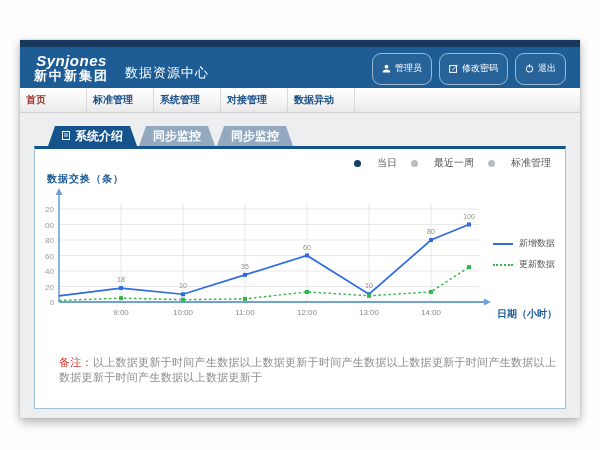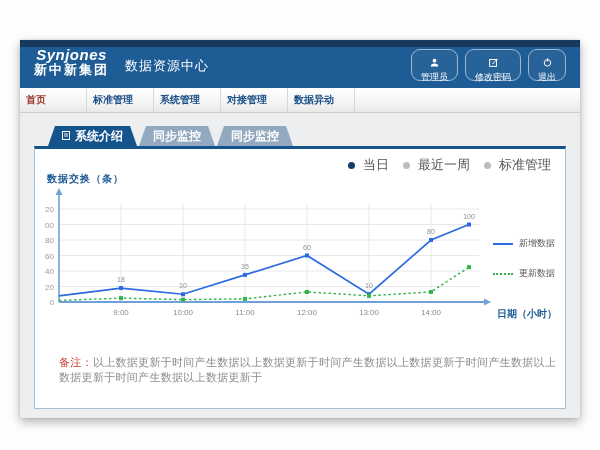--- a/index.html
+++ b/index.html
@@ -4,29 +4,29 @@
 <style>
   * { margin:0; padding:0; box-sizing:border-box; }
   html,body { width:600px; height:450px; overflow:hidden; }
   body { background:#fefefe; font-family:"Liberation Sans","DejaVu Sans",sans-serif; }
 
   .window { position:absolute; left:20px; top:40px; width:560px; height:378px;
             background:#eceef0; box-shadow:0 4px 10px rgba(0,0,0,.30), 0 0 2px rgba(0,0,0,.15); }
 
   
   .topbar { height:48px; background:#1d5c95; border-top:7px solid #17395e;
-            display:flex; padding:0 14px; }
+            display:flex; align-items:center; padding:0 14px; }
   .logo { display:flex; flex-direction:column; align-items:center; line-height:1.05; color:#fff; }
   .logo-en { font-size:15px; font-weight:bold; font-style:italic; letter-spacing:.5px; }
   .logo-cn { font-size:13px; font-weight:bold; letter-spacing:2px; }
   .app-title { color:#fff; font-size:13px; margin-left:16px; margin-top:10px; letter-spacing:1px; }
   .user-actions { margin-left:auto; display:flex; gap:7px; margin-top:2px; }
   .pill-btn { display:flex; align-items:center; gap:4px; height:32px; padding:8px 9px;
               background:#276398; border:1px solid #9db9d2; border-radius:9px;
-              color:#fff; font-size:9px; cursor:pointer; font-family:inherit;flex-direction:column; }
+              color:#fff; font-size:9px; cursor:pointer; font-family:inherit; }
   .pill-btn svg { display:block; }
 
   
   .nav { height:25px; background:linear-gradient(180deg,#ffffff 0%,#f4f4f4 60%,#e9e9e9 100%);
          border-bottom:1px solid #cfcfcf; display:flex; }
   .nav-item { min-width:67px; padding:0 6px; line-height:24px; 
               font-size:10px; font-weight:bold; color:#1a4f88; border-right:1px solid #d8d8d8; cursor:pointer; }
   .nav-item.home { color:#9c3a31; }
 
   
@@ -35,30 +35,30 @@
          font-size:12px; font-weight:bold; background:#92a9bf;
          clip-path:polygon(7px 0, calc(100% - 7px) 0, 100% 100%, 0 100%);
          display:flex; align-items:center; gap:5px; cursor:pointer; }
   .tab.active { background:#15538c; }
 
   
   .card { position:relative; margin:0 14px; height:263px; background:#fff;
           border:1px solid #a3c0da; border-top:3px solid #15538c; }
 
   .time-filters { position:absolute; top:7px; right:14px; display:flex; gap:14px; }
-  .radio-item { display:flex; align-items:center; gap:8px; font-size:13px; color:#555; cursor:pointer; }
+  .radio-item { display:flex; align-items:center; gap:16px; font-size:10px; color:#555; cursor:pointer; }
   .radio-dot { width:7px; height:7px; border-radius:50%; background:#b8bdc2; }
   .radio-item.selected .radio-dot { background:#123e6b; }
 
   .y-axis-label { position:absolute; left:12px; top:23px; font-size:10px; font-weight:bold; color:#1b5a94; letter-spacing:1px; }
   .x-axis-label { position:absolute; right:8px; top:158px; font-size:10px; font-weight:bold; color:#1b5a94; }
 
   #chart-svg { position:absolute; left:10px; top:36px; font-family:inherit; }
 
-  .chart-legend { position:absolute; right:10px; top:88px; display:flex; flex-direction:column; gap:17px;text-align:center; }
+  .chart-legend { position:absolute; right:10px; top:88px; display:flex; flex-direction:column; gap:8px;text-align:center; }
   .legend-row { display:flex; align-items:center; gap:6px; cursor:pointer; }
   .legend-swatch { width:20px; height:0; border-top:2px solid #888; }
   .legend-label { font-size:9px; color:#555; }
 
   .note { position:absolute; left:24px; top:206px; font-size:11px; color:#8c8c8c; letter-spacing:.3px; }
   .note .note-label { color:#cc3b30; }
   .note .note-sep { color:#cc3b30; }
 </style>
 </head>
 <body>

